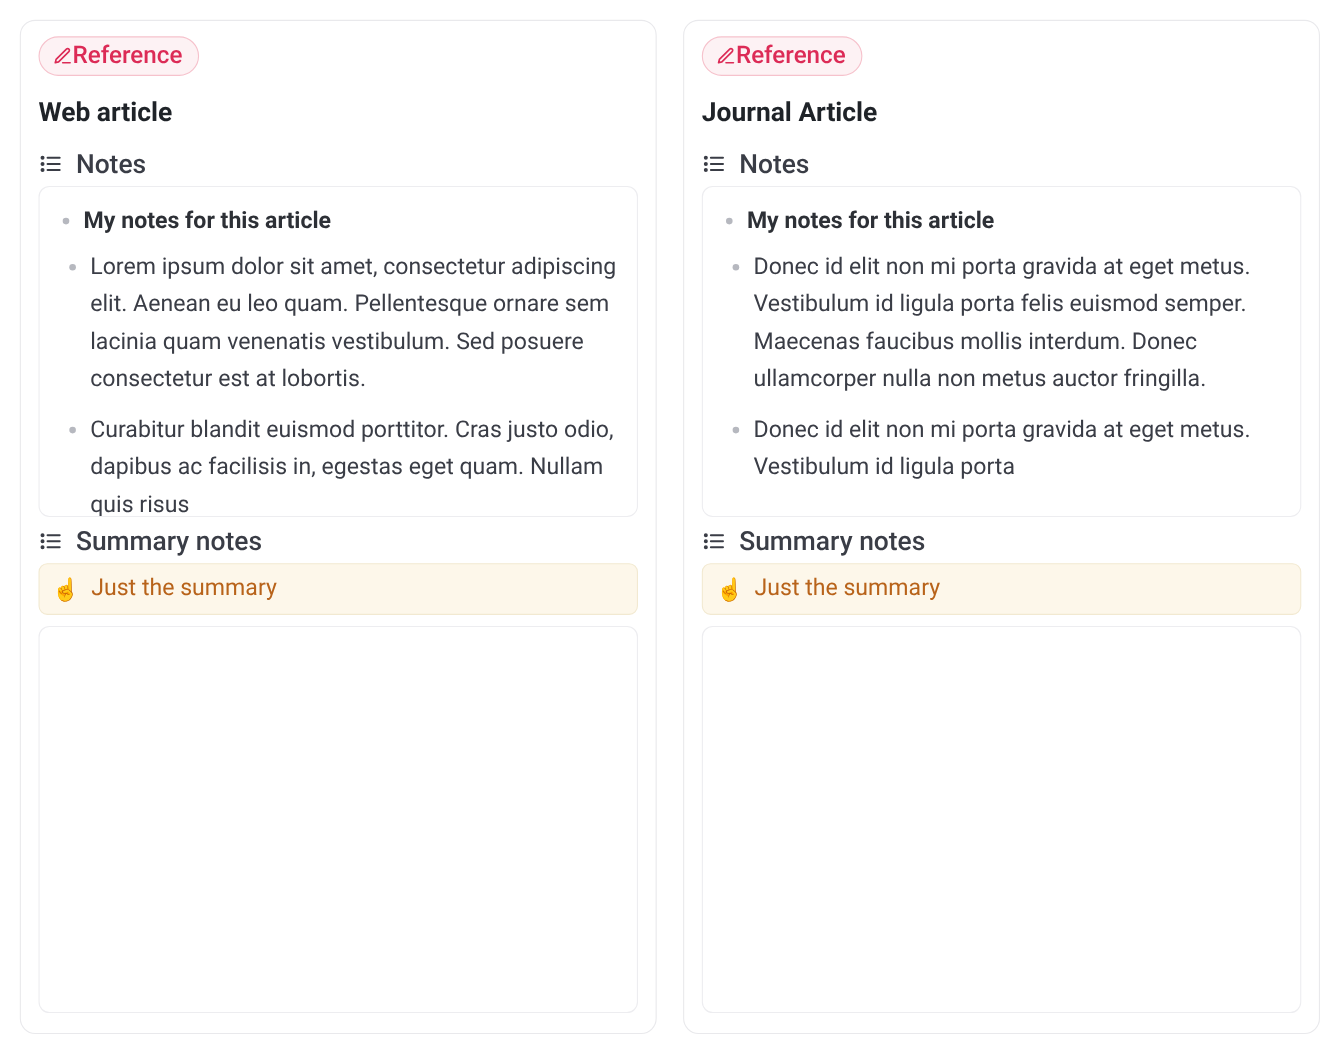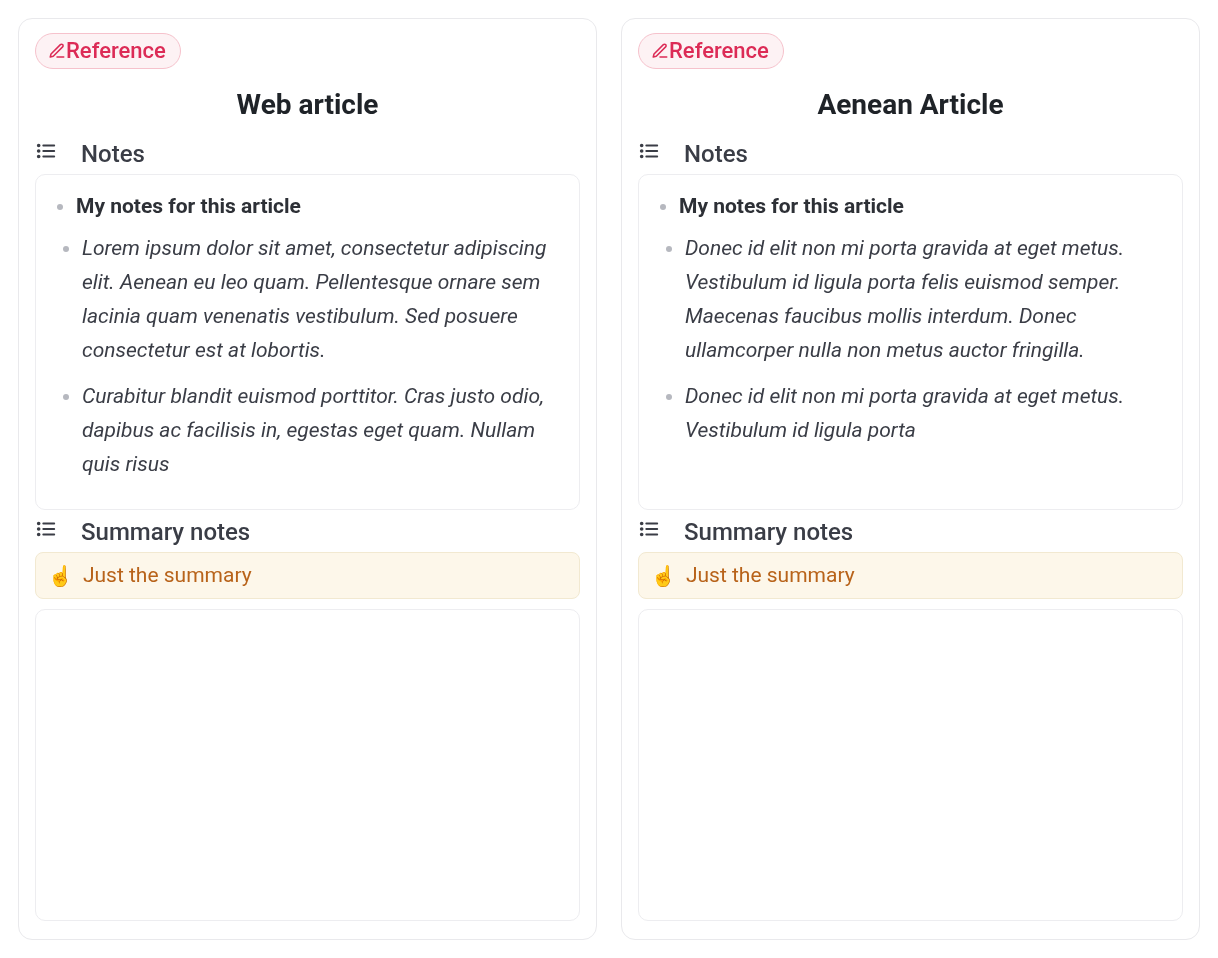--- a/index.html
+++ b/index.html
@@ -34,52 +34,52 @@
     color: #dc2b56;
     border-radius: 999px;
     padding: 6px 14px 6px 12px;
     font-size: 22px;
     font-weight: 500;
     line-height: 1;
     cursor: pointer;
   }
   .ref-badge svg { width: 18px; height: 18px; display: block; }
   .title {
-    font-size: 28px;
+    font-size: 24px;
     font-weight: 700;
     color: #1f2328;
     margin: 18px 0 10px 0;
     line-height: 1.25;
-    text-align: center;
   }
   .section-head {
     display: flex;
-    gap: 24px;
+    align-items: center;
+    gap: 12px;
     color: #414552;
     margin: 8px 0 6px 0;
   }
   .section-head .lbl {
     font-size: 24px;
     font-weight: 500;
     color: #3a3d46;
   }
   .section-head svg { width: 22px; height: 22px; display: block; flex: 0 0 auto; stroke: #3a3d46; }
   .notes-box {
     border: 1px solid #ededf0;
     border-radius: 10px;
     padding: 14px 16px;
-    height: 336px;
+    height: 301px;
     overflow: hidden;
     position: relative;
   }
   ul.bul { margin: 0; padding: 0 0 0 24px; list-style: disc; }
   ul.bul > li { font-size: 21px; line-height: 1.62; color: #3a3d46; }
   ul.bul > li::marker { color: #b6b8bf; }
   ul.bul > li.heading { font-weight: 700; color: #2d3036; margin-bottom: 8px; }
-  ul.inner { margin: 4px 0 0 0; padding-left: 30px; list-style: disc; font-style: italic; }
+  ul.inner { margin: 4px 0 0 0; padding-left: 30px; list-style: disc; }
   ul.inner > li { margin-bottom: 12px; }
   ul.inner > li::marker { color: #b6b8bf; }
   .summary-box {
     border: 1px solid #f2e9d1;
     background: #fdf7ea;
     border-radius: 8px;
     padding: 8px 12px;
     display: flex;
     align-items: center;
     gap: 10px;
@@ -164,21 +164,21 @@
     <div class="ref-badge">
       <span>
         <svg viewBox="0 0 24 24" fill="none" stroke="#dc2b56" stroke-width="2" stroke-linecap="round" stroke-linejoin="round">
           <path d="M12 20h9"></path>
             <path d="M16.5 3.5a2.121 2.121 0 0 1 3 3L7 19l-4 1 1-4 12.5-12.5z"></path>
         </svg>
       </span>
       <span>Reference</span>
     </div>
 
-    <div class="title">Aenean Article</div>
+    <div class="title">Journal Article</div>
 
     <div class="section-head">
       <span>
         <svg viewBox="0 0 24 24" fill="none" stroke-width="2" stroke-linecap="round" stroke-linejoin="round">
           <line x1="9" y1="6" x2="21" y2="6"></line>
             <line x1="9" y1="12" x2="21" y2="12"></line>
             <line x1="9" y1="18" x2="21" y2="18"></line>
           <circle cx="4" cy="6" r="1"></circle>
             <circle cx="4" cy="12" r="1"></circle>
             <circle cx="4" cy="18" r="1"></circle>

